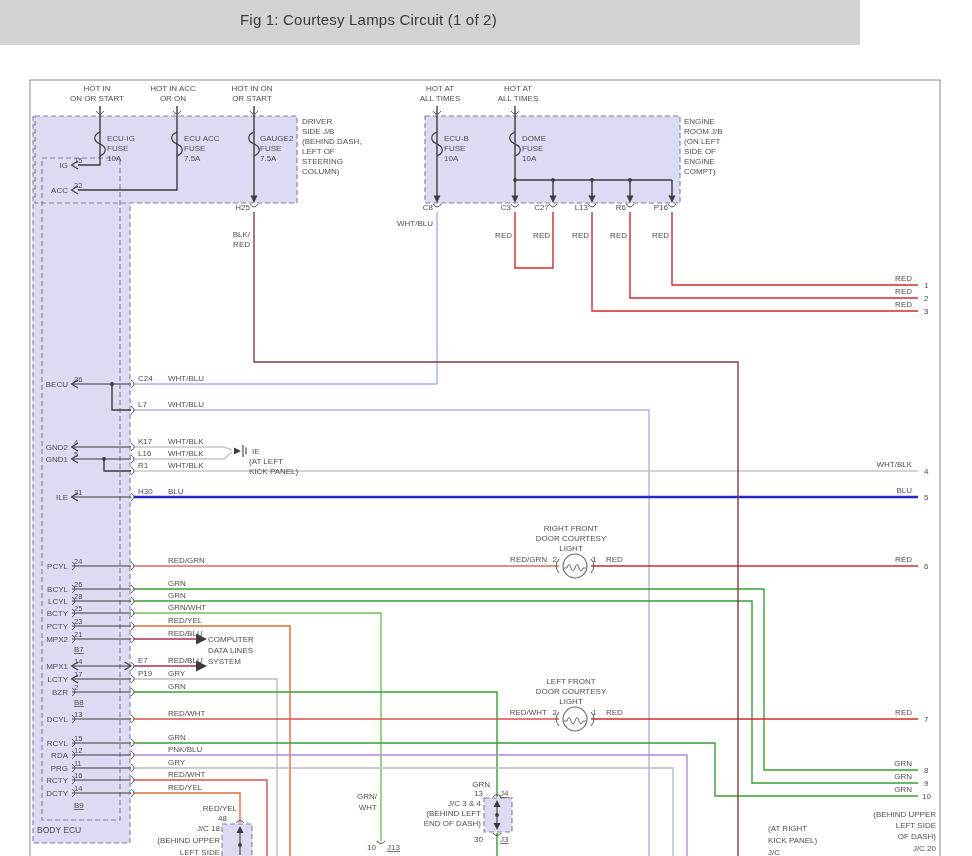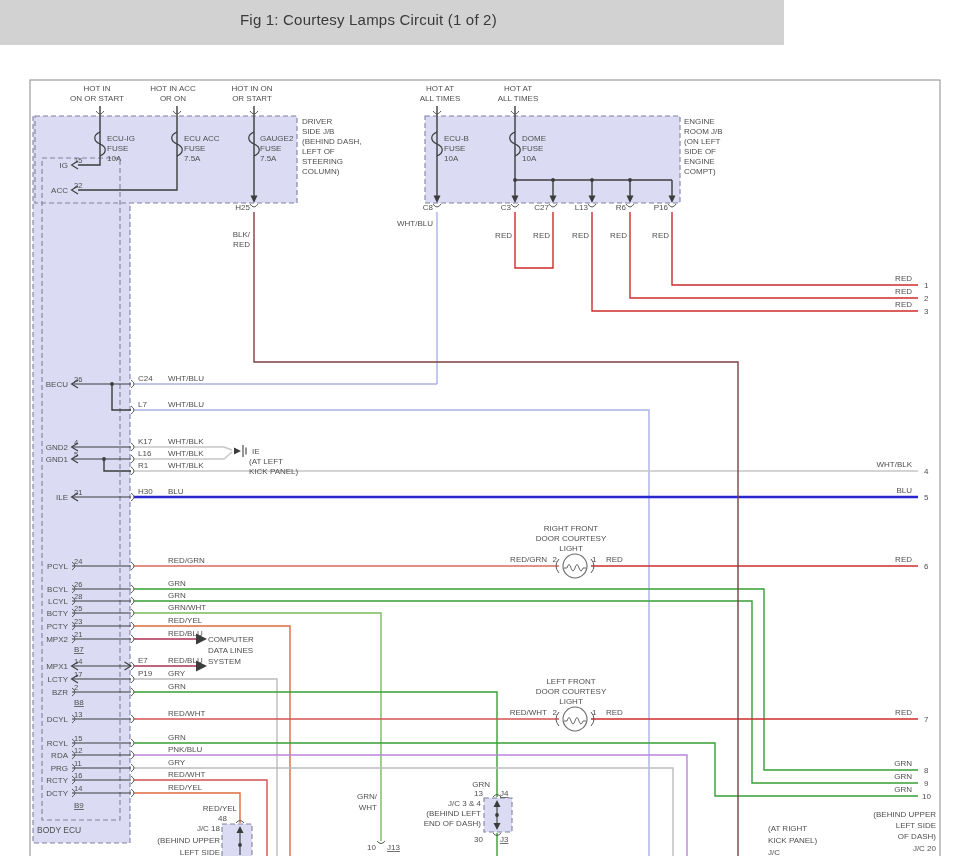--- a/index.html
+++ b/index.html
@@ -1,18 +1,18 @@
 <!DOCTYPE html>
 <html><head>
 <meta charset="utf-8">
 <style>
   html,body{margin:0;padding:0;background:#fff;}
   #page{position:relative;width:972px;height:856px;overflow:hidden;background:#fff;
         font-family:"Liberation Sans","DejaVu Sans",sans-serif;}
-  #titlebar{position:absolute;left:0;top:0;width:784px;height:45px;background:#d2d2d2;}
+  #titlebar{position:absolute;left:0;top:0;width:860px;height:45px;background:#d2d2d2;}
   #titlebar .title{position:absolute;left:240px;top:11px;font-size:15px;color:#3a3a3a;letter-spacing:.2px;}
   svg{display:block;position:absolute;left:0;top:0;}
   svg text{font-family:"Liberation Sans","DejaVu Sans",sans-serif;fill:#4f4f4f;}
 </style>
 </head>
 <body>
 
 <div id="page">
   <div id="titlebar" style="background: rgb(210, 210, 210);">
     <span class="title">Fig 1: Courtesy Lamps Circuit (1 of 2)</span>

